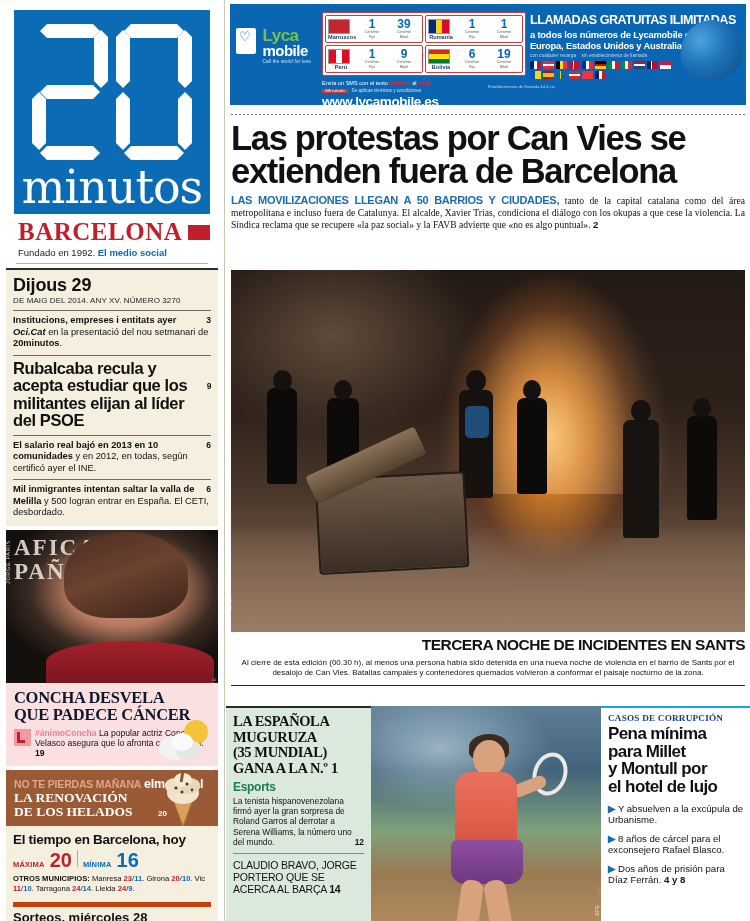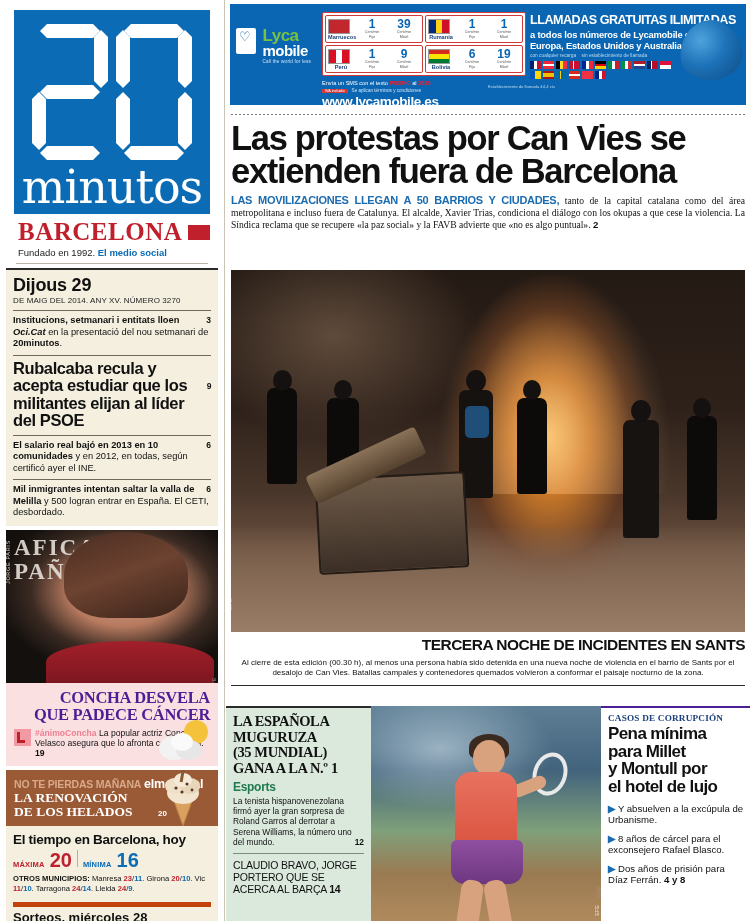--- a/index.html
+++ b/index.html
@@ -98,21 +98,21 @@
     position:absolute; left:-1px; top:54px; transform:rotate(-90deg);
     transform-origin:left top; font-size:5.6px; color:#cfc8bd; letter-spacing:.6px;
   }
   .credit-v2 {
     position:absolute; right:1px; bottom:6px; transform:rotate(-90deg);
     transform-origin:right bottom; font-size:5.6px; color:#8c8578; letter-spacing:.6px;
   }
   .concha-cap { background:#fbe0e2; padding:6px 8px 7px 8px; }
   .concha-hl {
     font-family:"Liberation Serif", serif; font-weight:bold; font-size:16.5px;
-    line-height:17.5px; color:#4c1d95; letter-spacing:-0.3px;text-align:right;
+    line-height:17.5px; color:#0f172a; letter-spacing:-0.3px;
   }
   .concha-sub { margin-top:4px; display:flex; gap:4px; }
   .lr-logo {
     width:17px; height:17px; background:#f29aa4; position:relative; flex:0 0 auto;
     margin-top:1px;
   }
   .lr-logo:after {
     content:""; position:absolute; left:3px; top:3px; width:3px; height:11px; background:#c0202c;
   }
   .lr-logo:before {
@@ -288,21 +288,21 @@
       border:4px solid #e9e9e9; border-radius:50%; transform:rotate(18deg); }
   .bp-legs { position:absolute; left:30px; top:150px; width:22px; height:50px;
       background:#d9a27e; border-radius:9px; transform:rotate(8deg); }
   .bp-legs2 { position:absolute; left:58px; top:150px; width:22px; height:52px;
       background:#d9a27e; border-radius:9px; transform:rotate(-10deg); }
   .bp-credit { position:absolute; right:1px; bottom:16px; transform:rotate(-90deg);
       transform-origin:right bottom; font-size:5.5px; color:#e3dccf; }
 
   .bot-corr {
     position:absolute; left:601px; top:706px; width:149px; height:215px;
-    background:#fff; border-top:2px solid #4c1d95; padding:5px 6px 0 7px;
+    background:#fff; border-top:2px solid #0ea5e9; padding:5px 6px 0 7px;
   }
   .bc-kicker { font-family:"Liberation Serif", serif; font-weight:bold; font-size:9.2px;
      color:#1a3f7a; letter-spacing:.2px; }
   .bc-hl { font-size:17px; line-height:17.5px; font-weight:bold; color:#111;
      letter-spacing:-0.6px; margin-top:2px; }
   .bc-item { font-size:9.6px; line-height:11px; color:#111; margin-top:8px; }
   .bullet { color:#1a6bb0; font-weight:bold; }
   .bc-pg { font-weight:bold; }
   .bc-credit { position:absolute; left:1px; bottom:24px; transform:rotate(-90deg);
      transform-origin:left bottom; font-size:5.4px; color:#999; }
@@ -347,21 +347,21 @@
       <div class="rule-thin"></div>
     </div>
 
     <div class="cream">
       <div class="dow">Dijous 29</div>
       <div class="dowsub">DE MAIG DEL 2014. ANY XV. NÚMERO 3270</div>
       <div class="hr-blk"></div>
 
       <div class="brief">
         <span class="pg pg-right">3</span>
-        <b>Institucions, setmanari i entitats lloen </b><i>Oci.Cat</i><span> en la presentació del nou setmanari de </span><b>20minutos</b><span>.</span>
+        <b>Institucions, empreses i entitats ayer </b><i>Oci.Cat</i><span> en la presentació del nou setmanari de </span><b>20minutos</b><span>.</span>
       </div>
 
       <div class="hr-blk"></div>
 
       <div class="lead-hl">
         <span class="pg pg-right" style="margin-top:18px;">9</span>
         <span>Rubalcaba recula y acepta estudiar que los militantes elijan al líder del PSOE</span>
       </div>
 
       <div class="hr-blk"></div>

